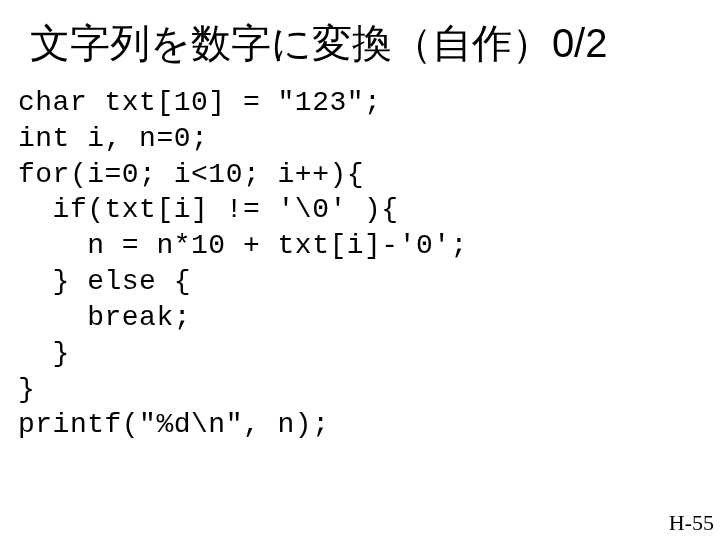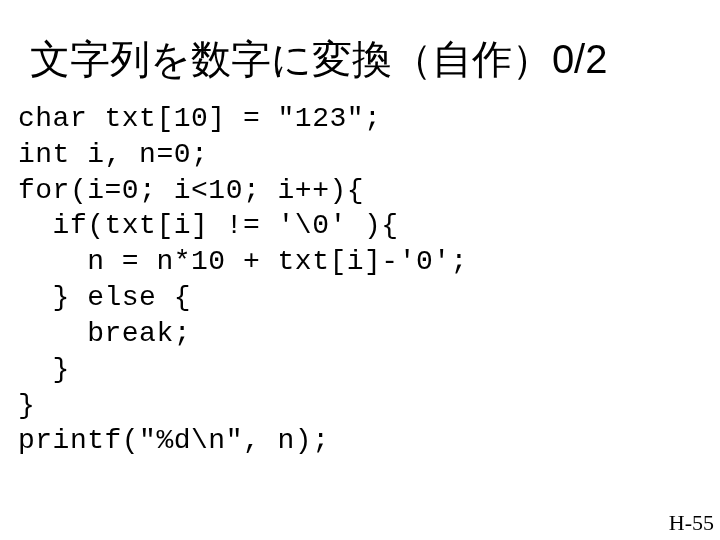--- a/index.html
+++ b/index.html
@@ -8,21 +8,21 @@
     width: 720px;
     height: 540px;
     background: #ffffff;
     font-family: "MS Gothic", "Meiryo", sans-serif;
     position: relative;
     overflow: hidden;
   }
   .title {
     font-size: 40px;
     font-weight: normal;
-    padding: 32px 0 14px 30px;
+    padding: 16px 0 14px 30px;
     font-family: "MS PGothic", "Meiryo", sans-serif;
     letter-spacing: 0px;
   }
   .code {
     font-family: "Consolas", "Courier New", monospace;
     font-size: 28px;
     line-height: 1.28;
     white-space: pre;
     padding-left: 18px;
     letter-spacing: 0.5px;

